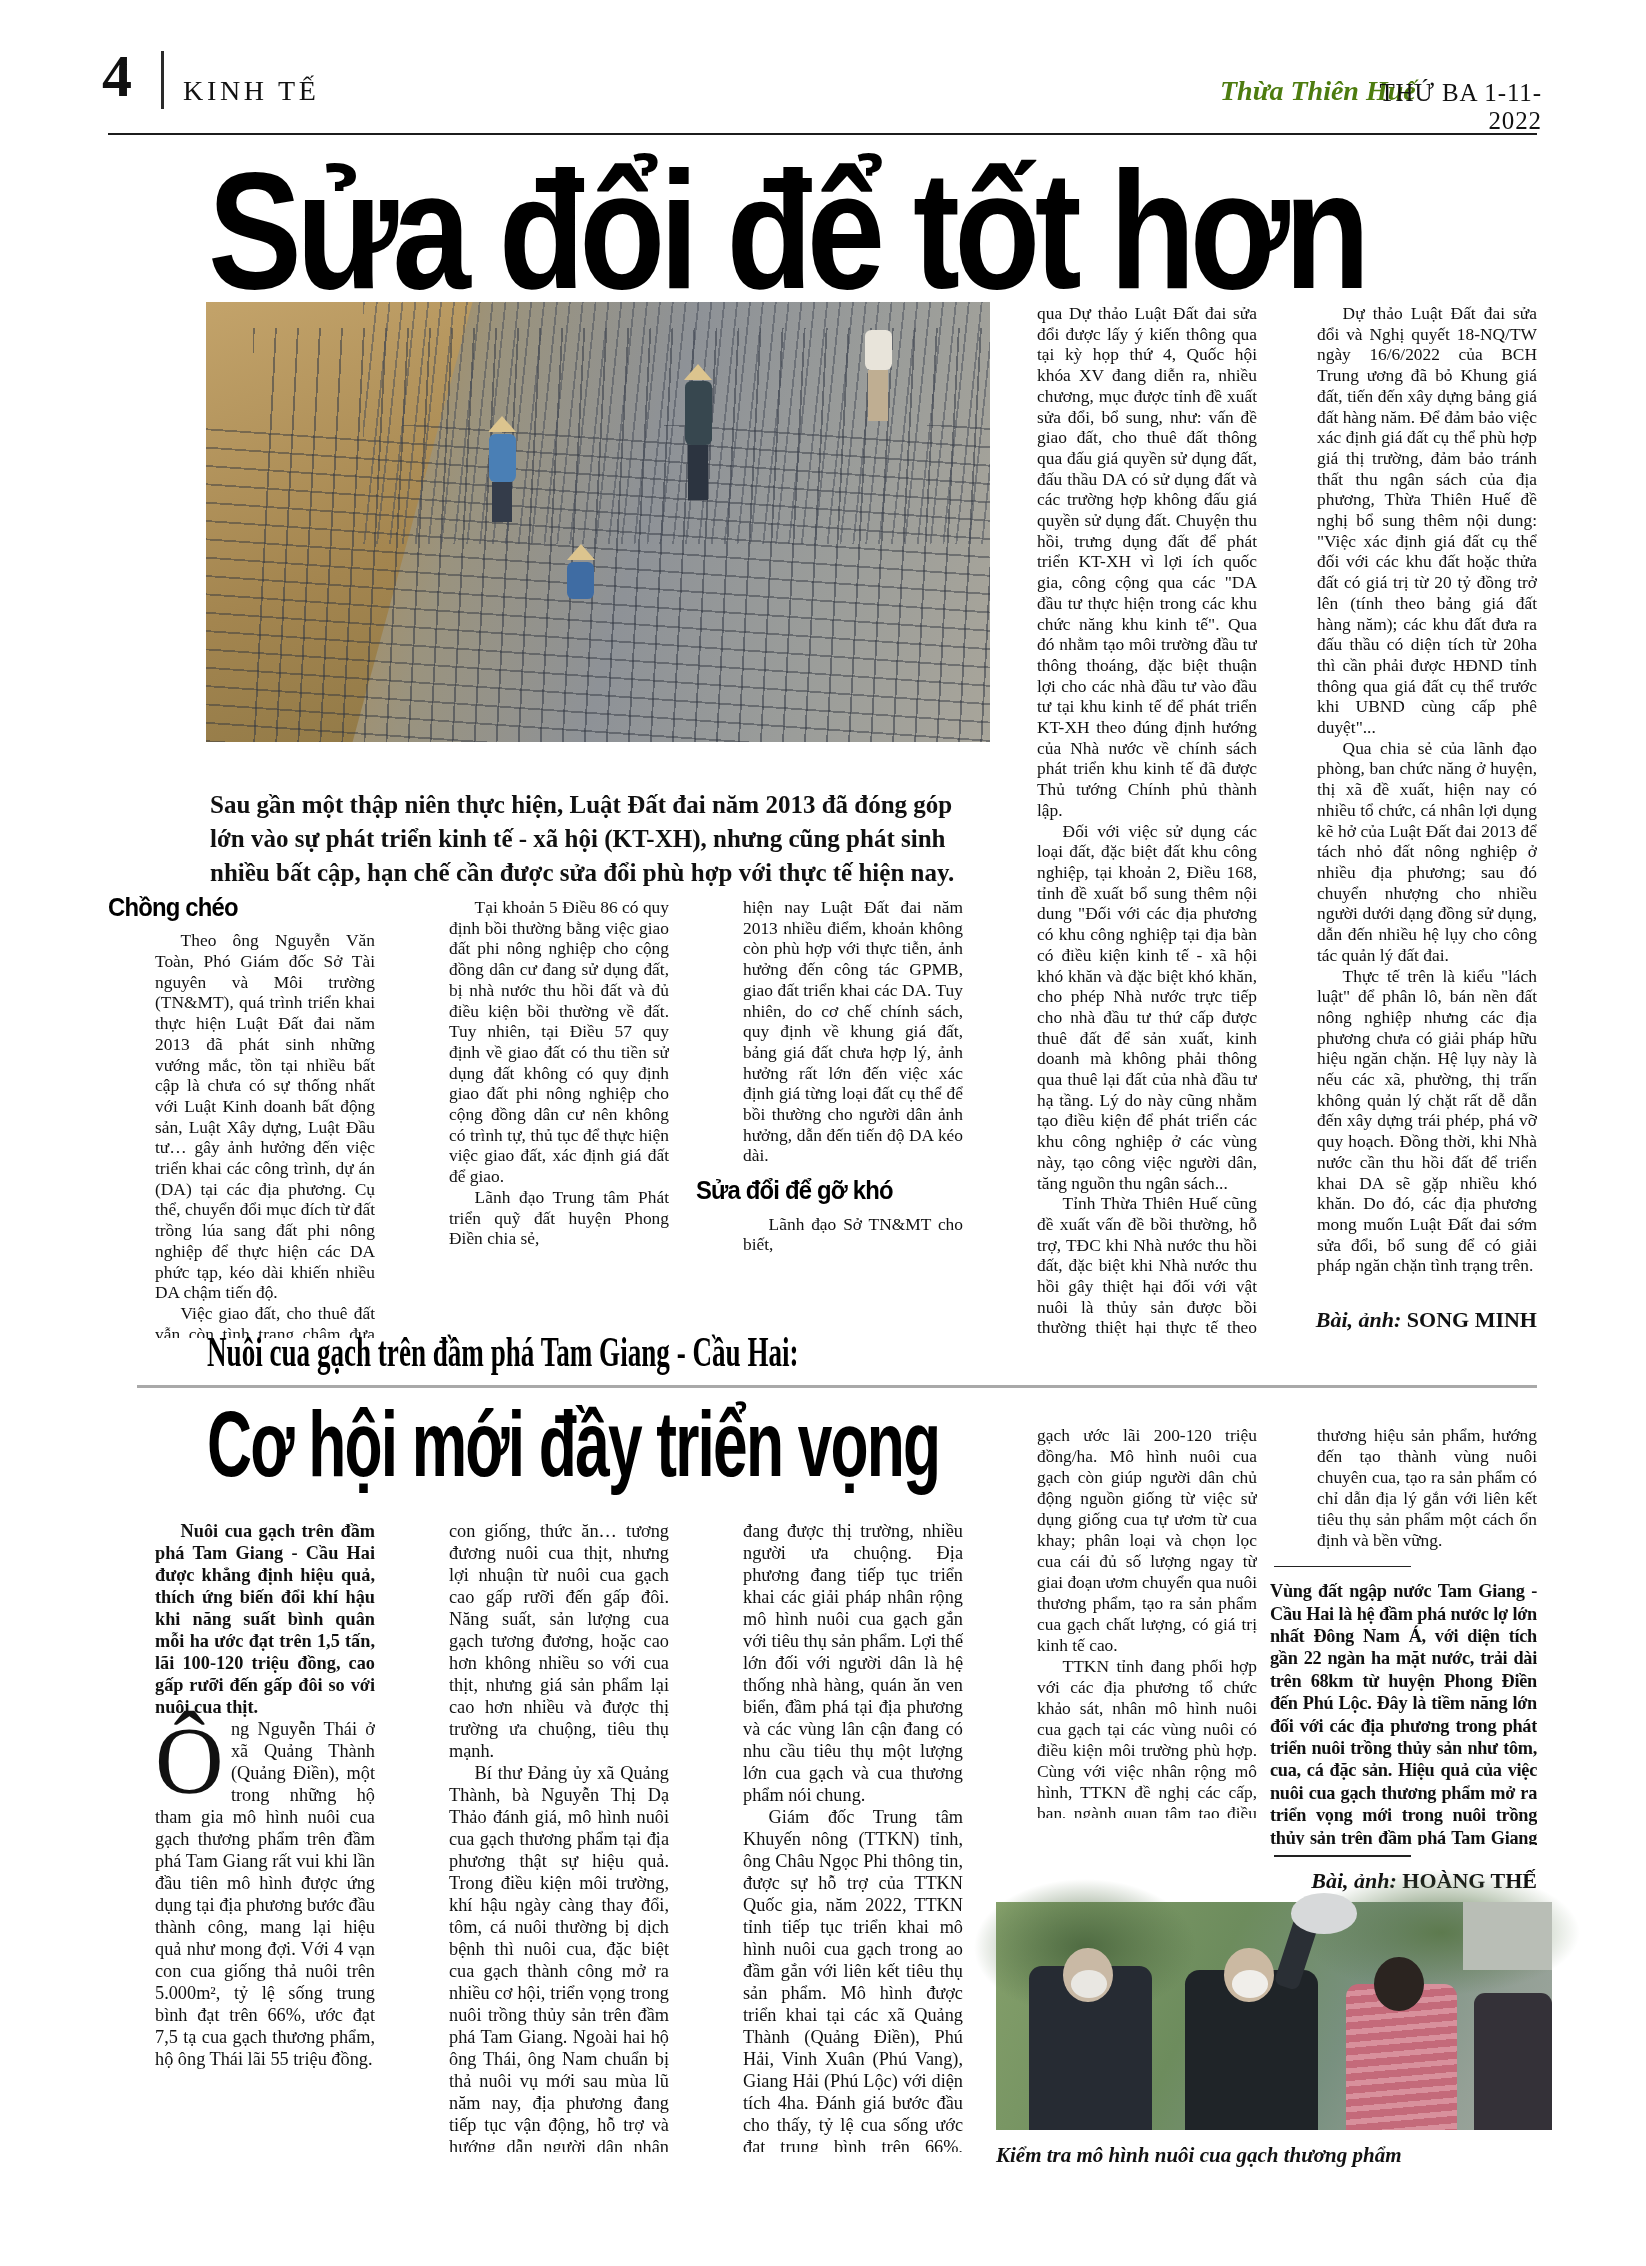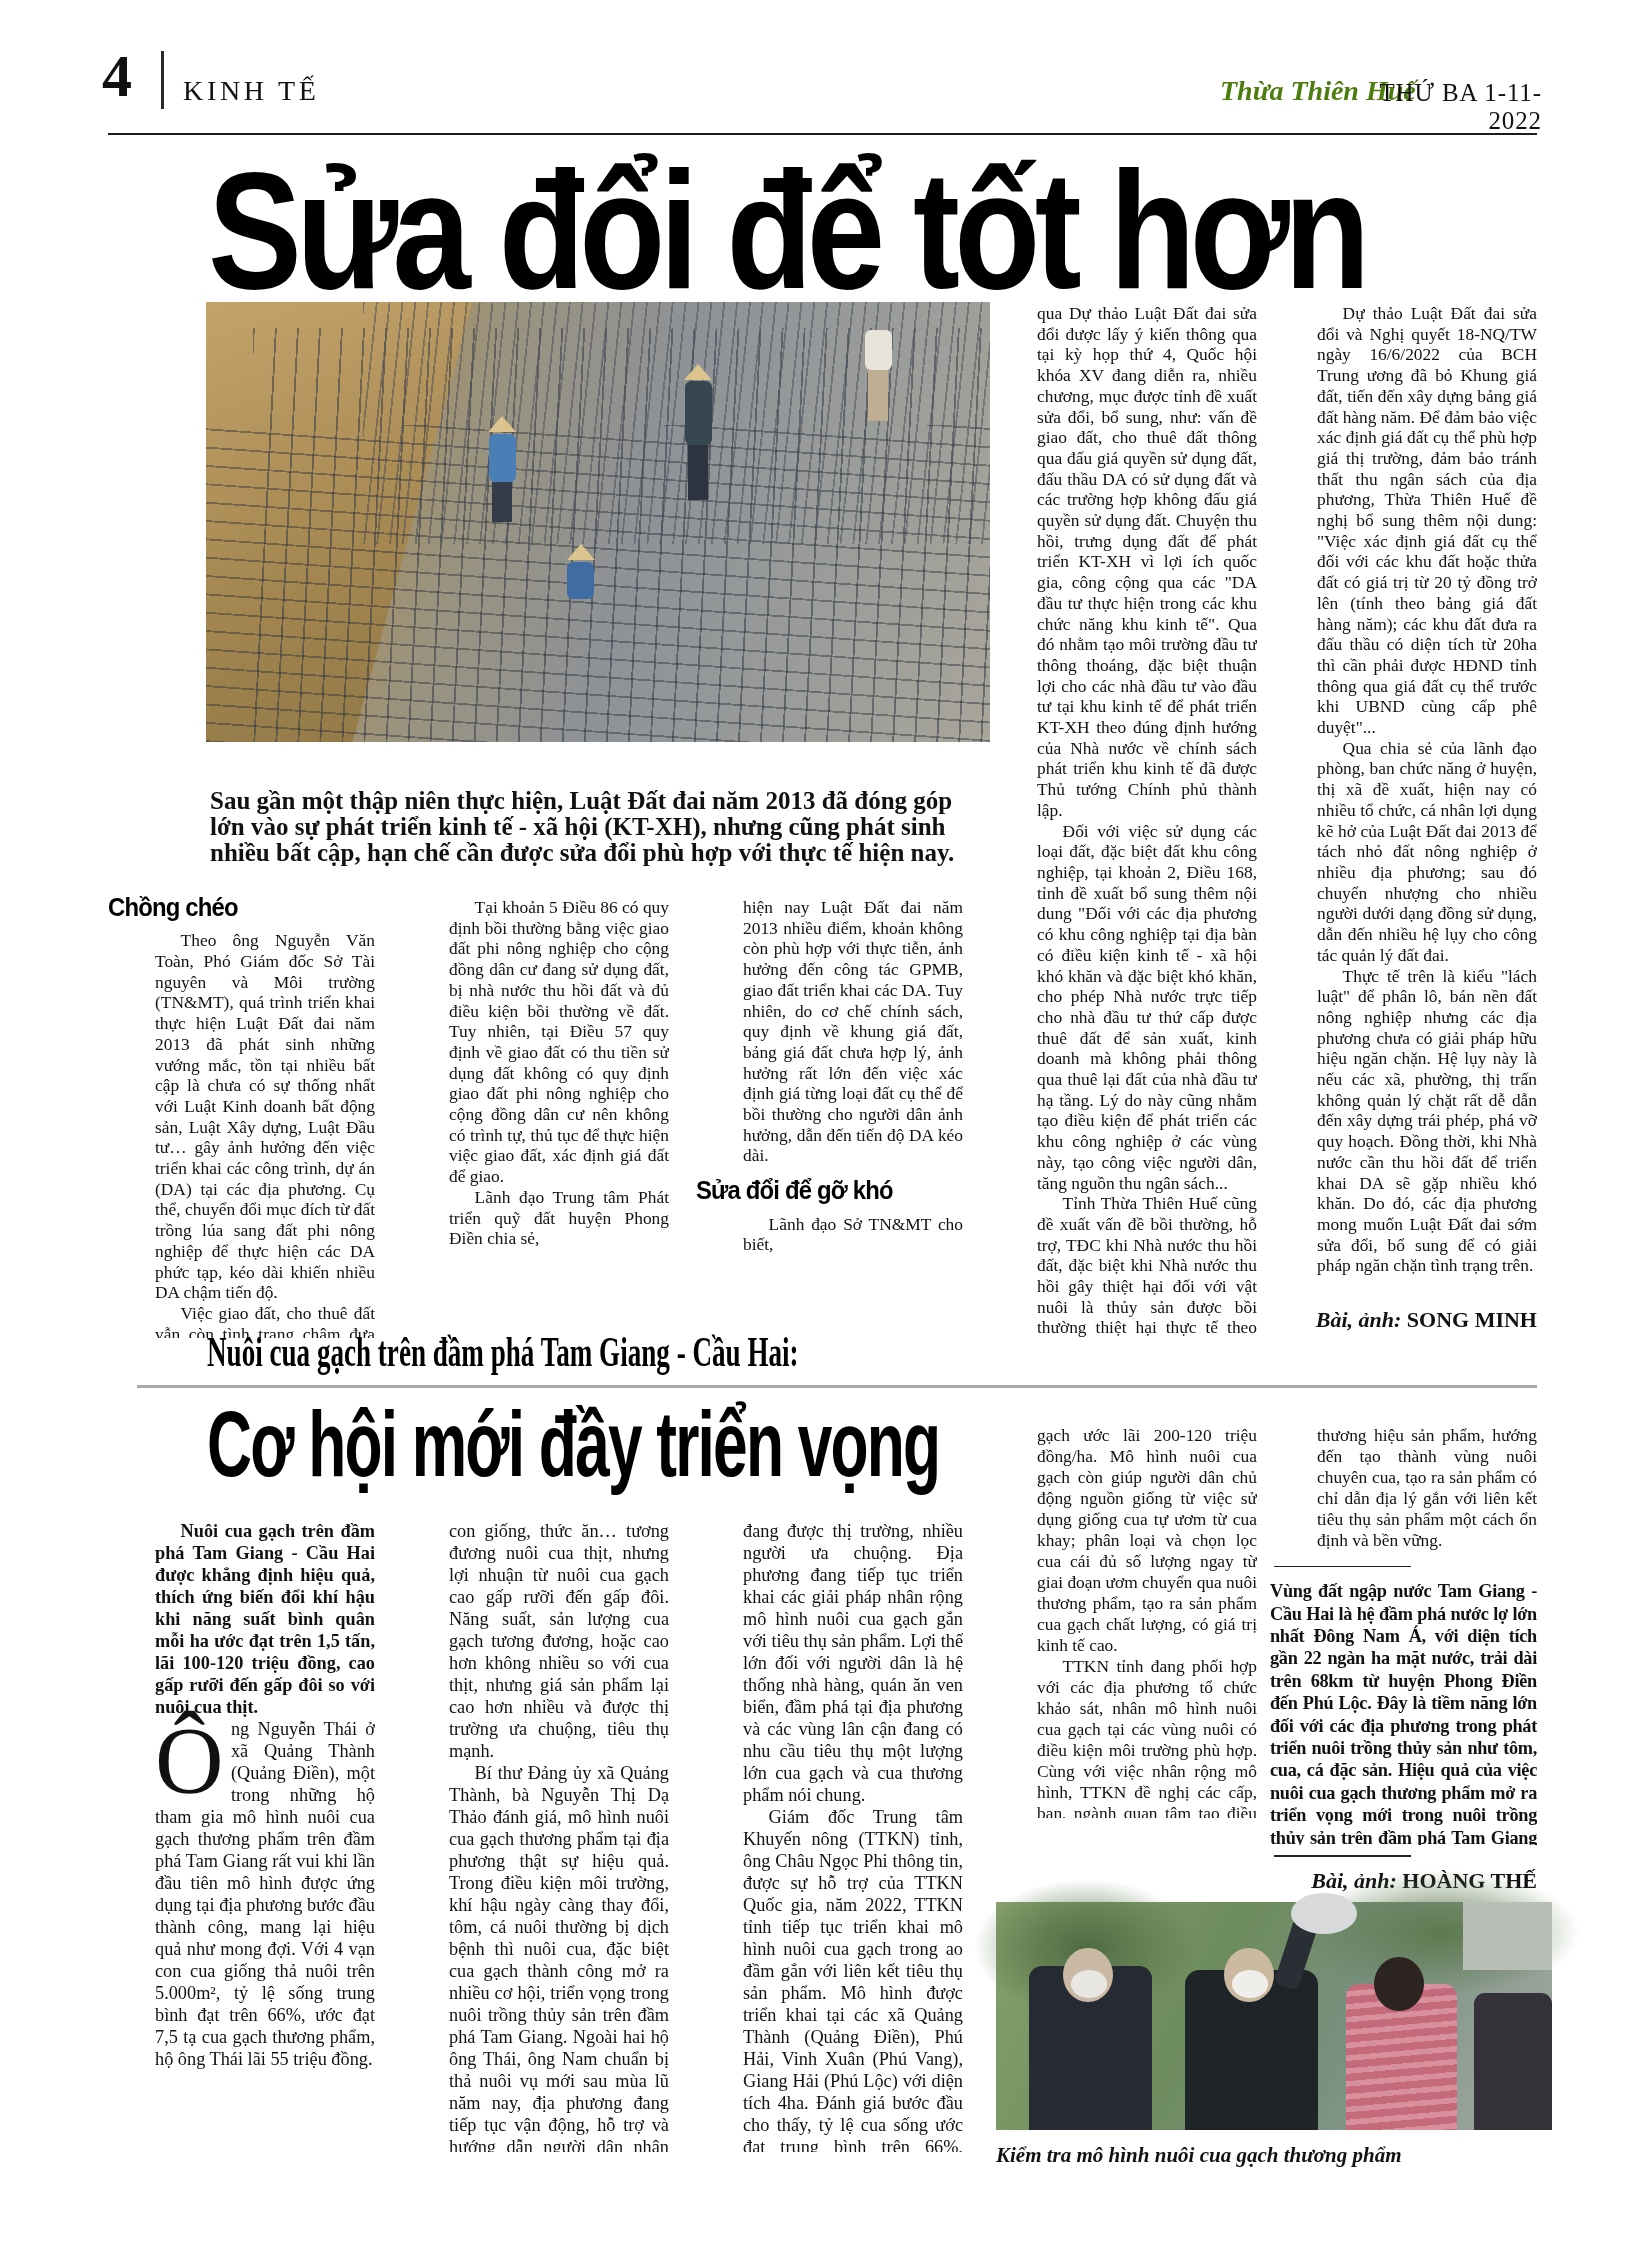--- a/index.html
+++ b/index.html
@@ -23,21 +23,21 @@
       transform-origin:left top;letter-spacing:0;color:#000;}
   .headline-2{font-family:"Liberation Sans",sans-serif;font-weight:bold;font-size:93px;
       letter-spacing:-2.7px;white-space:nowrap;transform:scaleX(.67);transform-origin:left top;
       line-height:1.05;color:#000;}
   .sub-heading{font-family:"Liberation Sans",sans-serif;font-weight:bold;font-size:26.5px;
       letter-spacing:-0.9px;transform:scaleX(.9);transform-origin:left center;white-space:nowrap;
       margin:0 0 7.3px 0;color:#000;}
 
   
   .caption{font-size:21px;font-weight:bold;font-style:italic;line-height:1.25;}
-  .lead{font-size:25px;font-weight:bold;line-height:26px;}
+  .lead{font-size:25px;font-weight:bold;line-height:34px;}
   .col{overflow:hidden;}
   .col p{margin:0;text-align:justify;text-indent:25.6px;padding-left:47px;}
   .a1 p{font-size:17.4px;line-height:20.7px;}
   .a2 p{font-size:18.3px;line-height:22px;}
   .a2s p{font-size:17.4px;line-height:21px;}
   .col p.cont{text-indent:0;}
   .intro{font-size:20.6px;line-height:25px;font-weight:bold;text-align:justify;margin:0 0 9.1px 0;}
   .dropcap{float:left;font-size:95px;line-height:75px;font-weight:normal;padding:5.5px 7.3px 0 0;}
   .byline{font-size:22px;text-align:right;}
   .byline .lbl{font-weight:bold;font-style:italic;}

